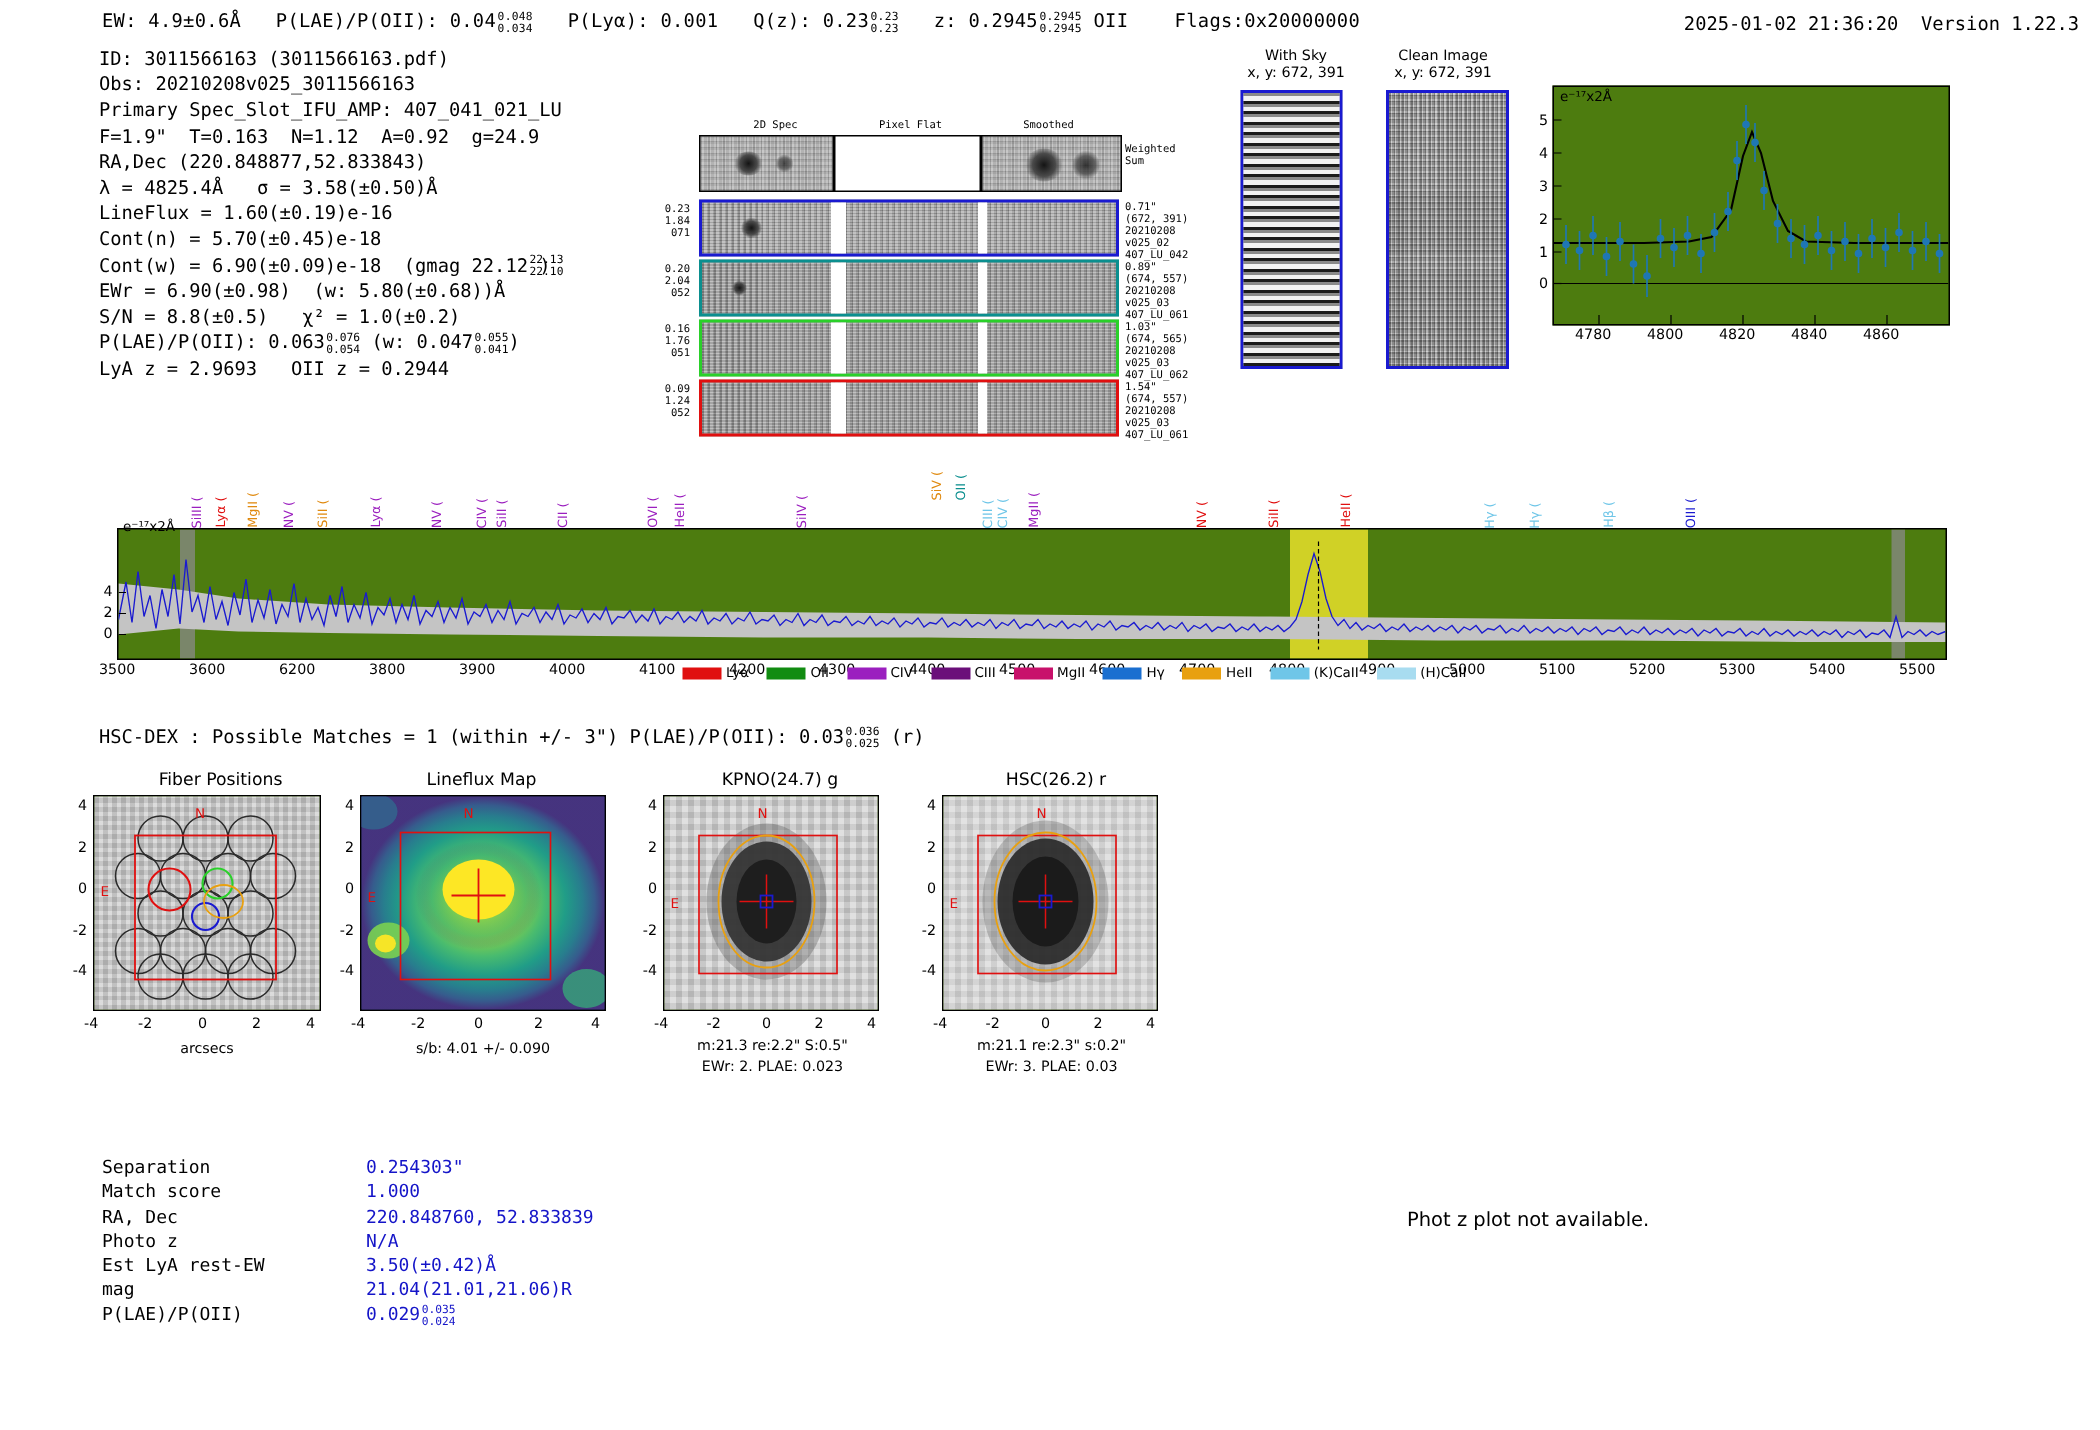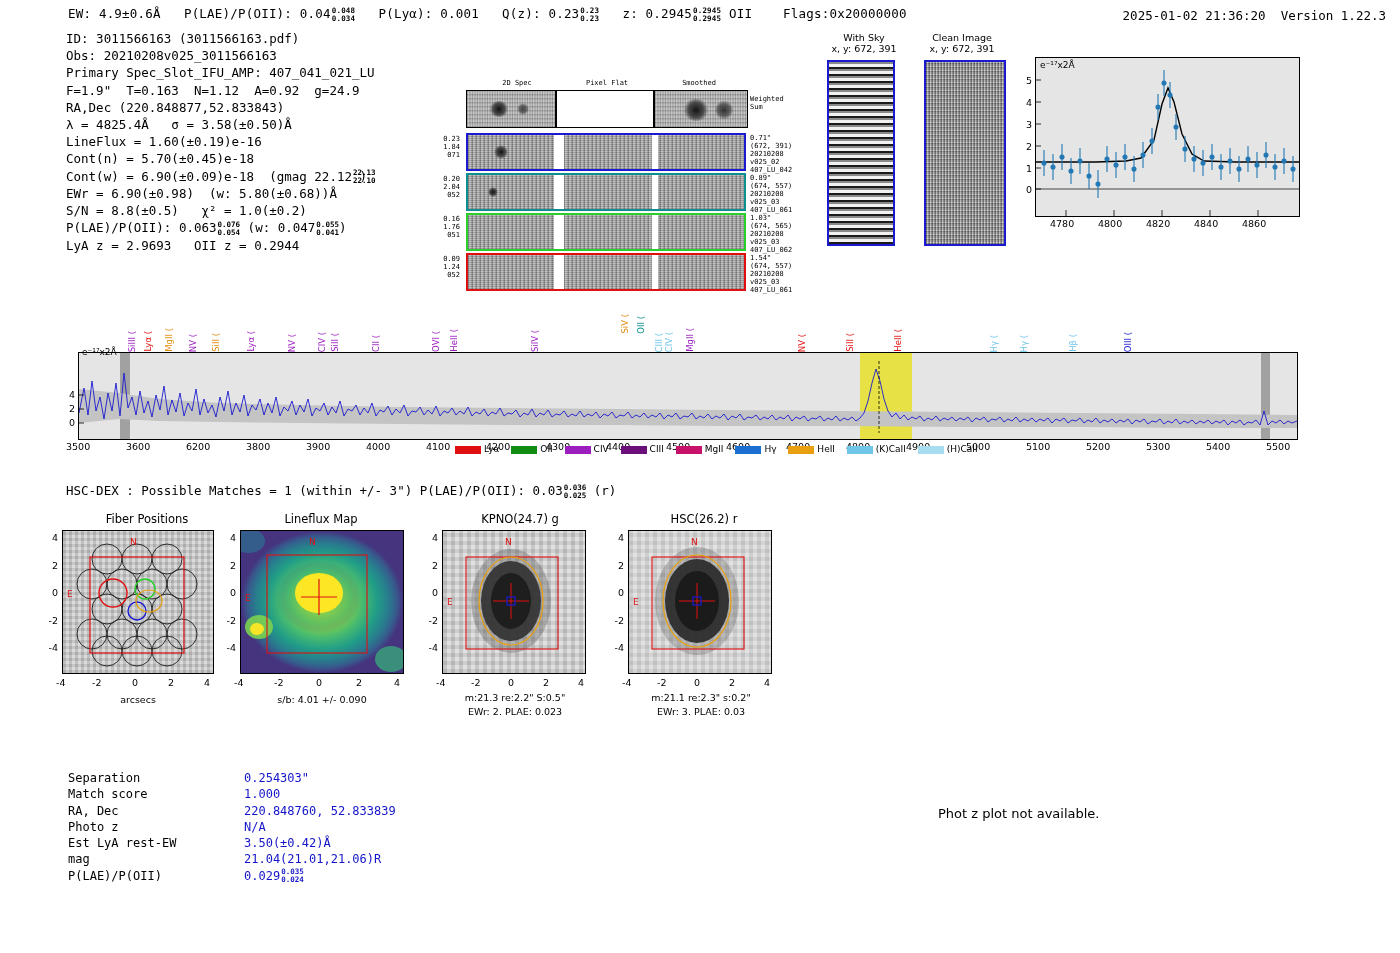--- a/index.html
+++ b/index.html
@@ -1,20 +1,20 @@
 <!DOCTYPE html>
 <html><head>
 <meta charset="utf-8">
 <style>
   html,body{margin:0;padding:0;background:#fff;}
   body{width:1400px;height:953px;position:relative;font-family:"DejaVu Sans Mono",monospace;color:#000;}
   .mono{font-family:"DejaVu Sans Mono",monospace;}
   .abs{position:absolute;}
   .frac{display:inline-block;vertical-align:middle;font-size:7.5px;line-height:1.05;text-align:left;margin-left:1px;}
-  .frac span{display:block;font-weight:bold;}
+  .frac span{display:block;}
 
   
   #hdr-line{top:6px;left:68px;font-size:12.5px;letter-spacing:0.2px;}
   #hdr-date{top:8px;right:14px;font-size:12.5px;}
 
   
   #info{top:30px;left:66px;font-size:12.5px;line-height:17.2px;}
   #info div{white-space:pre;}
 
   
@@ -36,21 +36,21 @@
   .skyimg{position:absolute;border:2px solid #1a1ad0;background:#cfcfcf;}
   .skystripes{position:absolute;inset:0;
     background-image:repeating-linear-gradient(0deg,#1b1b1b 0 2px,#f2f2f2 2px 5px,#8a8a8a 5px 7px);}
   .cleannoise{position:absolute;inset:0;
     background-image:
       repeating-linear-gradient(90deg, rgba(0,0,0,.3) 0 1px, rgba(255,255,255,.25) 1px 2px, rgba(0,0,0,.12) 2px 3px),
       repeating-linear-gradient(0deg, rgba(0,0,0,.28) 0 1px, rgba(255,255,255,.22) 1px 2px, rgba(0,0,0,.1) 2px 4px);
     background-color:#b0b0b0;}
 
   
-  .axbox{position:absolute;border:1px solid #000;box-sizing:border-box;background:#e5e5e5;}
+  .axbox{position:absolute;border:1px solid #000;box-sizing:border-box;background:#4d7c0f;}
   .tickl{position:absolute;font-size:9.5px;font-family:"DejaVu Sans",sans-serif;}
 
   
   #fullspec{top:352px;left:78px;width:1220px;height:88px;}
   .linelabel{position:absolute;font-size:8.5px;font-family:"DejaVu Sans",sans-serif;
     writing-mode:vertical-rl;transform:rotate(180deg);white-space:nowrap;}
 
   
   #leg{top:444px;left:455px;font-size:9px;font-family:"DejaVu Sans",sans-serif;}
   .lgitem{display:inline-block;margin-right:9px;}

